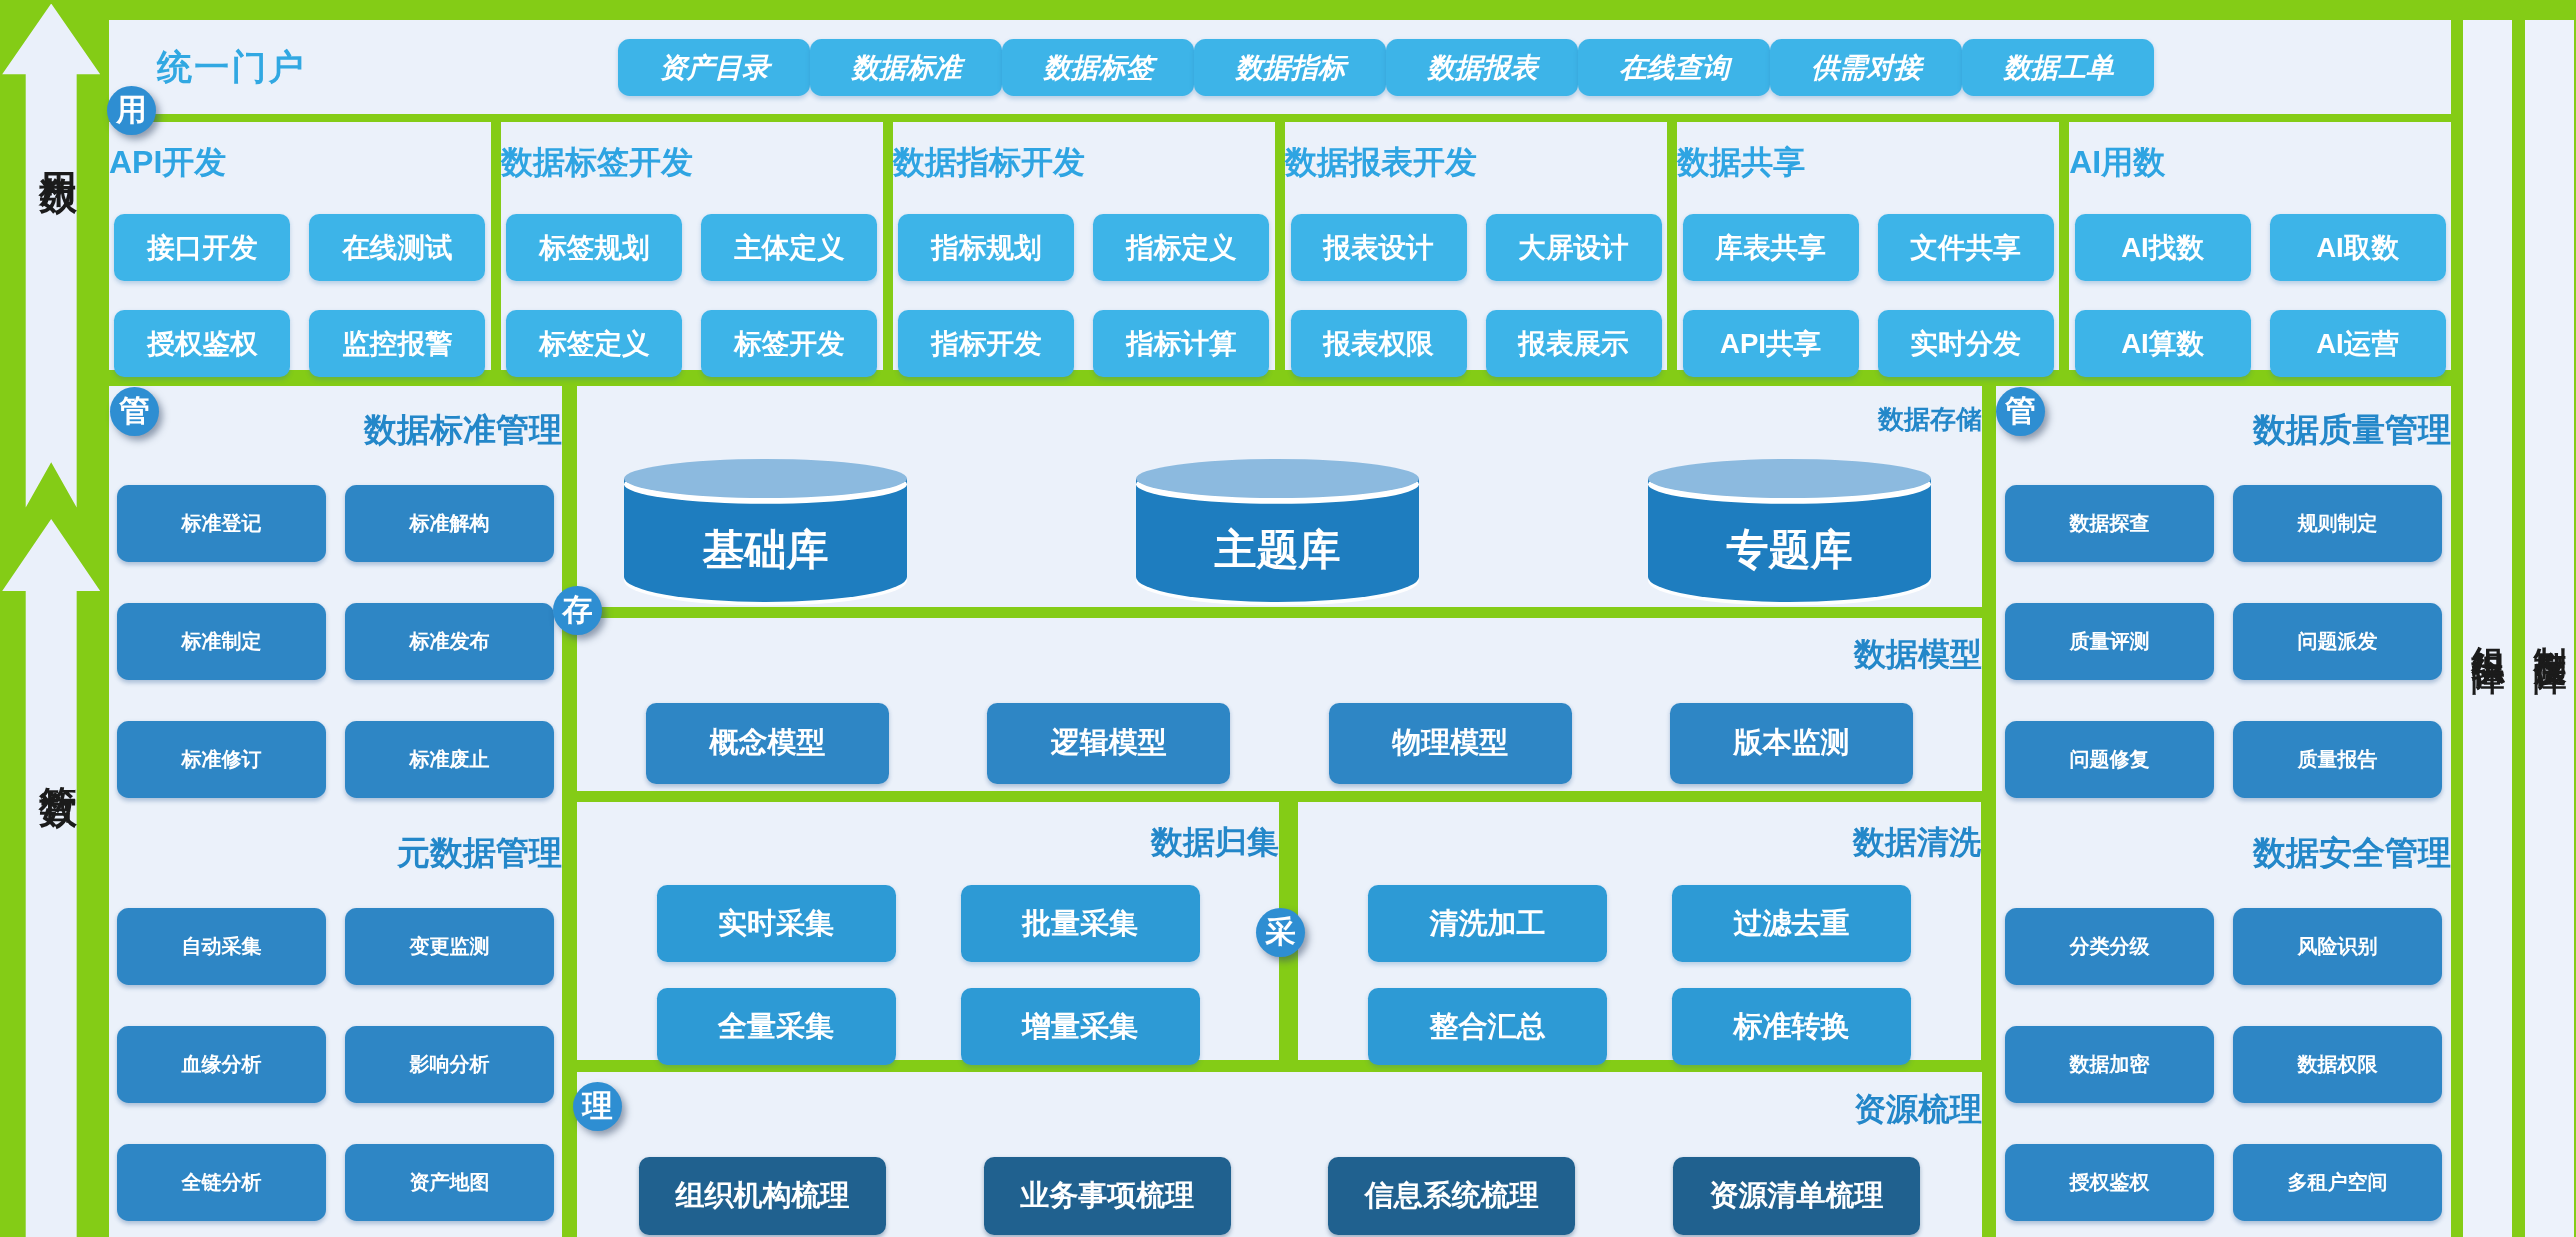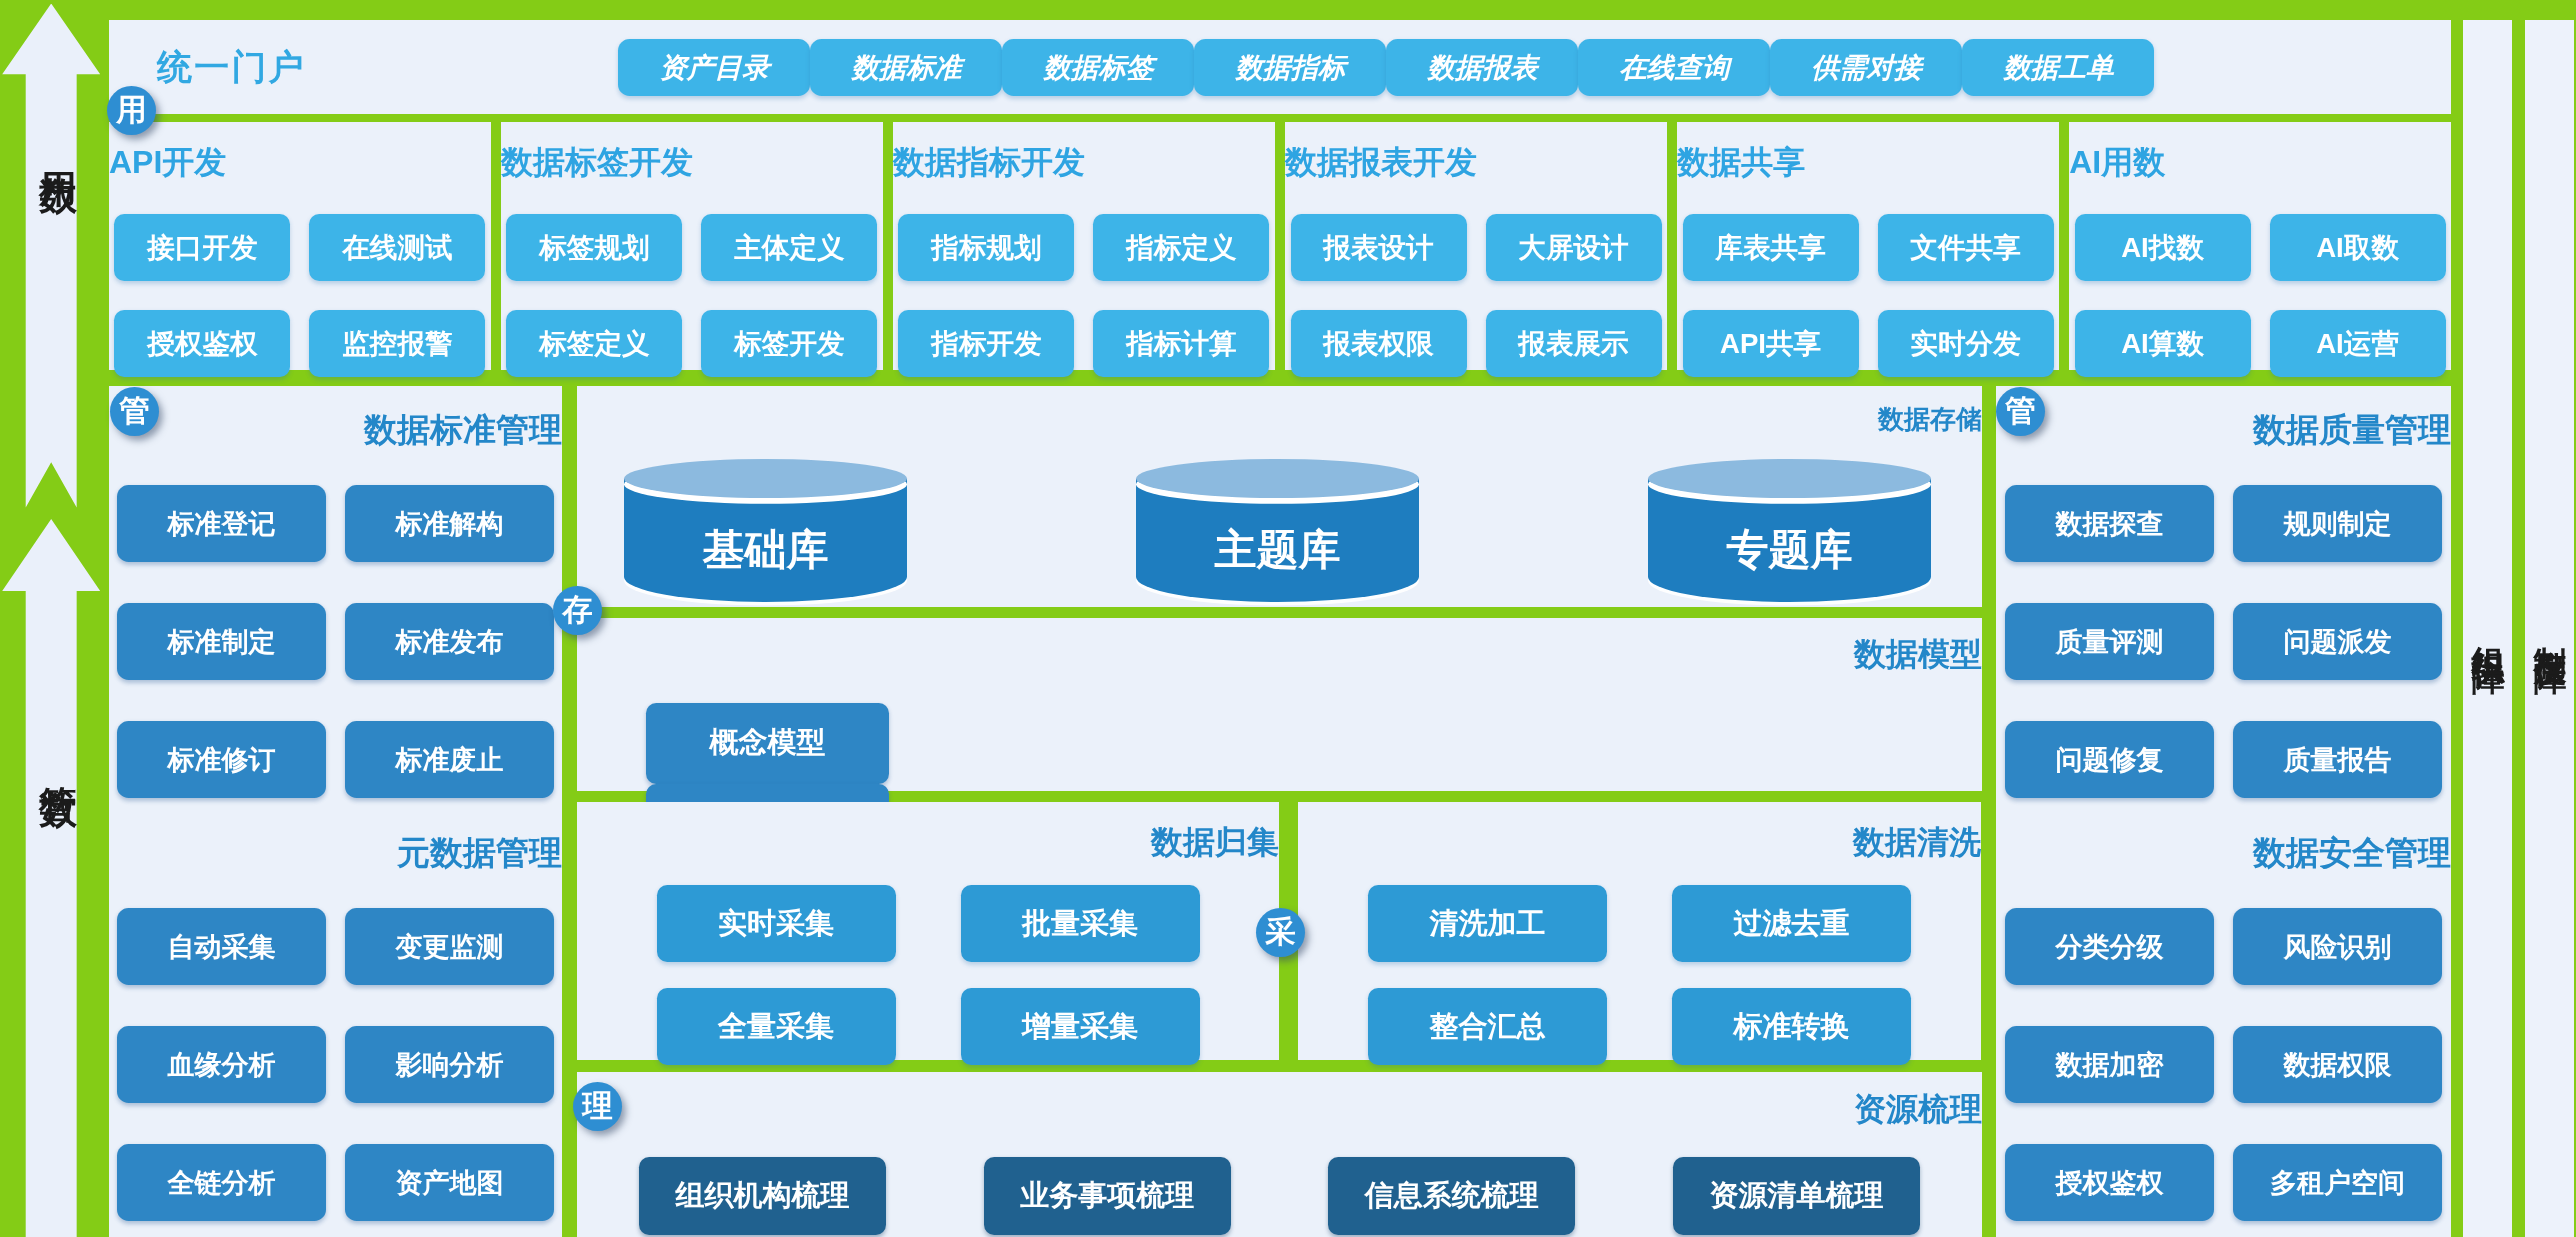--- a/index.html
+++ b/index.html
@@ -49,38 +49,38 @@
   .dev-grid { display:grid; grid-template-columns:176px 176px; gap:29px 19px; justify-content:center; margin-top:29px; }
   .dev-btn { width:176px; height:67px; border-radius:10.2px; font-size:27.6px; }
 
   
   .side-panel { width:453px; top:386px; height:852px; }
   .side-panel.left  { left:109px; }
   .side-panel.right { left:1996px; width:455px; }
   .side-panel h2 { font-size:33px; margin-top:22px; }
   .side-panel h2.second { margin-top:33px; }
   .mg-grid { display:grid; grid-template-columns:209px 209px; gap:41px 19px; justify-content:center; margin-top:32px; }
-  .mg-btn { width:209px; height:77px; border-radius:11.6px; font-size:27px; }
+  .mg-btn { width:209px; height:77px; border-radius:11.6px; font-size:20px; }
 
   
   .storage-panel { left:577px; top:386px; width:1405px; height:221px; }
   .storage-panel h2 { font-size:26px; margin-top:16px; }
   .cyl-row { display:flex; justify-content:space-between; padding:0 51px 0 47px; margin-top:22px; }
   .cylinder { position:relative; width:283px; height:148px; }
   .cyl-top  { position:absolute; left:0; top:0; width:100%; height:39px; border-radius:50%;
               background:#8cbadf; box-shadow:0 5.8px 0 0 #ffffff; z-index:2; }
   .cyl-body { position:absolute; left:0; top:19.6px; width:100%; height:123px; background:#1e7dbf;
               border-radius:0 0 50% 50% / 0 0 25px 25px; display:flex; align-items:center; justify-content:center;
               box-shadow:0 3.6px 0 rgba(255,255,255,0.9); }
   .cyl-body span { color:#ffffff; font-size:42px; font-weight:bold; margin-top:19px; }
 
   
   .model-panel { left:577px; top:618px; width:1405px; height:173px; }
   .model-panel h2 { font-size:32px; margin-top:14.5px; }
-  .model-row { display:flex; justify-content:space-between; padding:0 69px; margin-top:26px;flex-direction:column; }
+  .model-row { display:flex; justify-content:space-between; padding:0 69px; margin-top:26px; }
   .model-btn { width:243px; height:81px; border-radius:10.2px; font-size:29px; }
 
   
   .coll-panel { left:577px; top:802px; width:702px; height:258px; }
   .clean-panel { left:1298px; top:802px; width:683px; height:258px; }
   .coll-panel h2, .clean-panel h2 { font-size:32px; margin-top:19px; }
   .cc-grid { display:grid; grid-template-columns:239px 239px; gap:26px 65px; justify-content:center; margin-top:20.3px; }
   .cc-btn { width:239px; height:77px; border-radius:10.2px; font-size:29px; }
 
   

